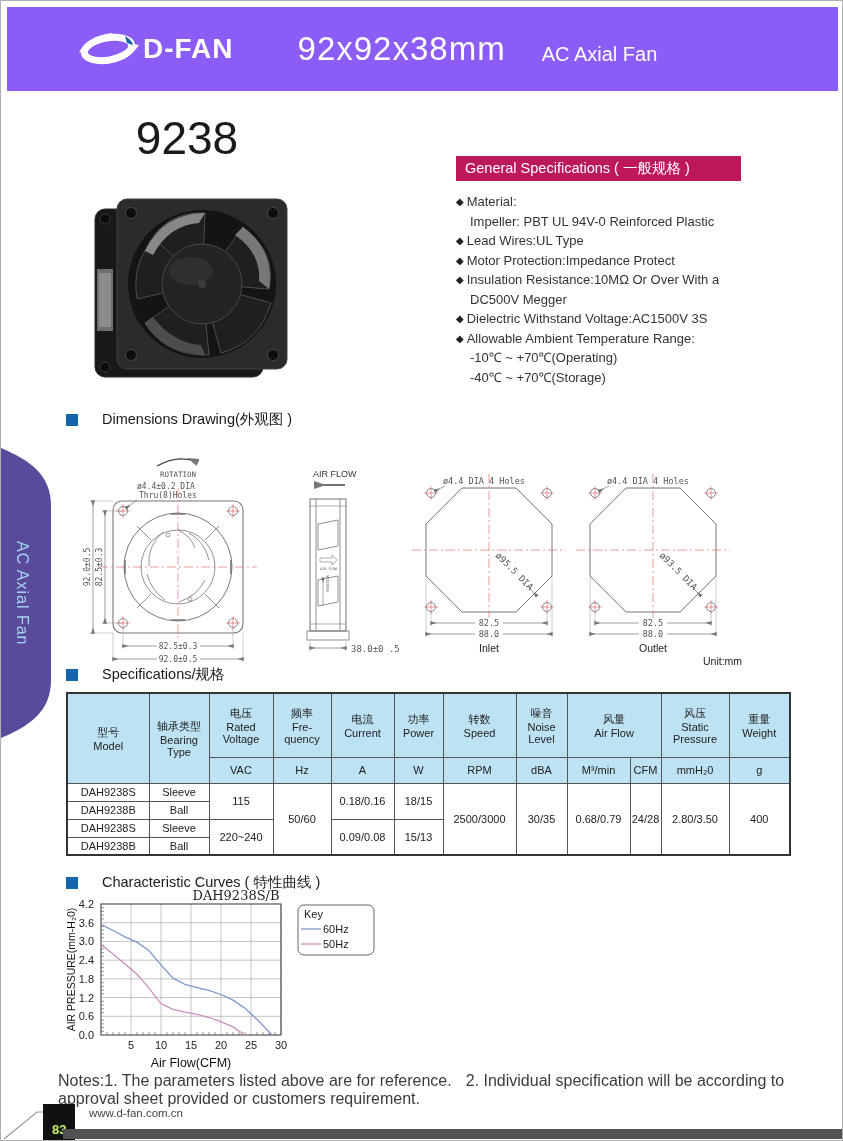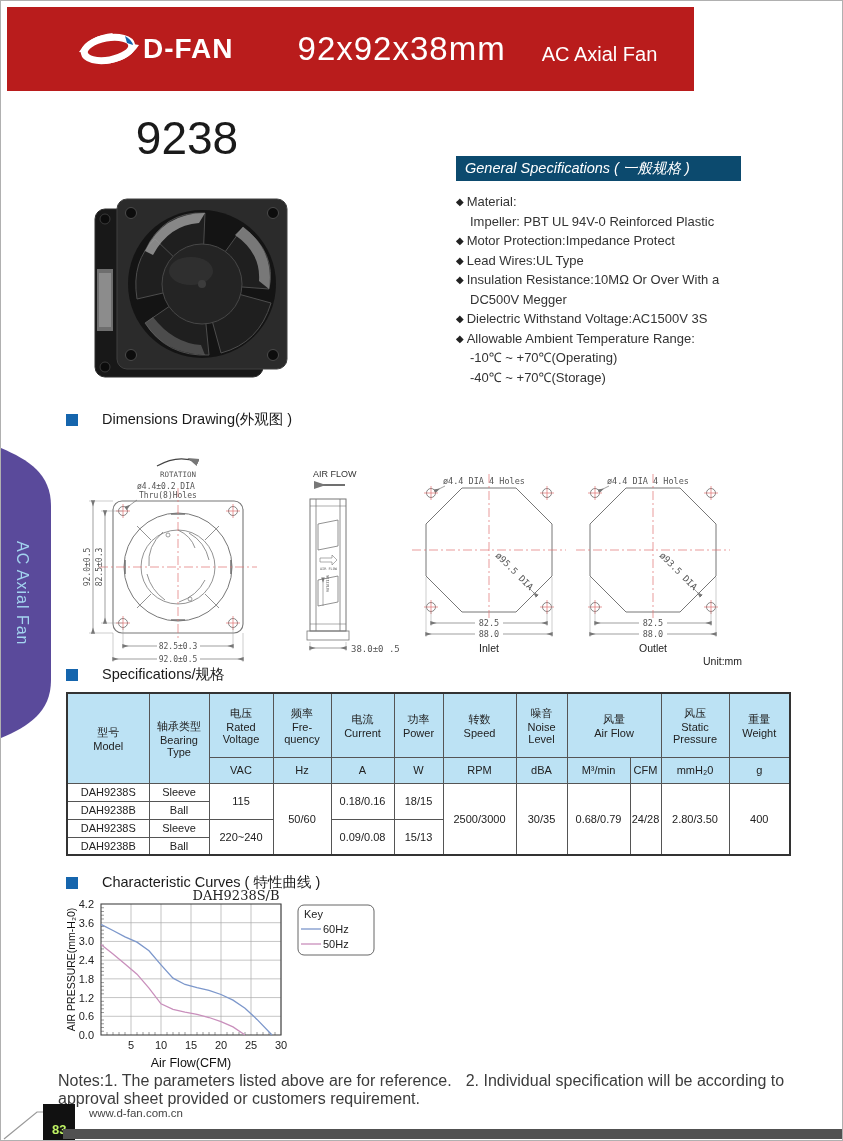--- a/index.html
+++ b/index.html
@@ -1,42 +1,42 @@
 <!DOCTYPE html>
 <html><head>
 <meta charset="utf-8">
 <style>
   * { margin:0; padding:0; box-sizing:border-box; }
   body { background:#888; font-family:"Liberation Sans", sans-serif; }
   .page { position:relative; width:843px; height:1141px; background:#fff;
           border:1px solid #b0b0b0; overflow:hidden; margin:0 auto; }
 
   
-  .header-bar { position:absolute; left:6px; top:6px; width:687px; height:84px;
-                background:#b91c1c; display:flex; align-items:center;text-align:right; }
+  .header-bar { position:absolute; left:6px; top:6px; width:831px; height:84px;
+                background:#8b5cf6; display:flex; align-items:center;text-align:right; }
   .logo-wrap { display:flex; align-items:center; margin-left:70px; }
   .brand-text { color:#fff; font-size:28px; font-weight:bold; letter-spacing:1px; margin-left:2px; }
   .size-text  { color:#fff; font-size:33px; font-weight:400; margin-left:64px; letter-spacing:1px; }
   .cat-text   { color:#fff; font-size:20px; margin-left:36px; margin-top:10px; }
 
   
   .side-tab { position:absolute; left:0; top:447px; width:50px; height:290px; }
   .side-tab-label { position:absolute; left:4px; top:447px; width:34px; height:290px;
                     display:flex; align-items:center; justify-content:center;
                     writing-mode:vertical-rl; color:#a3d4ef; font-size:16px; letter-spacing:1px; }
 
   
   .model-number { position:absolute; left:126px; top:110px; width:120px; text-align:center;
                   font-size:46px; font-weight:400; color:#1a1a1a; }
   .fan-photo { position:absolute; left:92px; top:190px; }
 
   
   .gen-specs { position:absolute; left:455px; top:155px; width:330px; }
-  .gen-title { background:#0c4a6e; color:#fff; font-size:14.5px; height:25px;
-               line-height:25px; padding-left:9px; width:285px;font-style:italic; }
+  .gen-title { background:#be185d; color:#fff; font-size:14.5px; height:25px;
+               line-height:25px; padding-left:9px; width:285px; }
   .gs-items { margin-top:11px; }
   .gs-line { font-size:13px; color:#333; line-height:19.5px; white-space:nowrap; }
   .gs-line.cont { padding-left:14px; }
   .gs-bullet { font-size:10px; color:#222; margin-right:3px; vertical-align:1px; }
 
   
   .sec-h { position:absolute; display:flex; align-items:center; gap:24px;
            font-size:14.5px; color:#1a1a1a; }
   .sq { width:12px; height:12px; background:#1565ad; flex:0 0 auto; }
 
@@ -122,22 +122,22 @@
     <circle cx="109" cy="93" r="40" fill="#242424" stroke="#484848"></circle>
     <ellipse cx="98" cy="80" rx="22" ry="14" fill="#343434" opacity="0.7"></ellipse>
     <circle cx="109" cy="93" r="4" fill="#3c3c3c"></circle>
   </svg>
 
   <div class="gen-specs">
     <div class="gen-title">General Specifications ( 一般规格 )</div>
     <div class="gs-items" id="gs-items">
         <div class="gs-line"><span class="gs-bullet">◆</span><span>Material:</span></div>
         <div class="gs-line cont"><span>Impeller: PBT UL 94V-0 Reinforced Plastic</span></div>
+        <div class="gs-line"><span class="gs-bullet">◆</span><span>Lead Wires:UL Type</span></div>
         <div class="gs-line"><span class="gs-bullet">◆</span><span>Motor Protection:Impedance Protect</span></div>
-        <div class="gs-line"><span class="gs-bullet">◆</span><span>Lead Wires:UL Type</span></div>
         <div class="gs-line"><span class="gs-bullet">◆</span><span>Insulation Resistance:10MΩ Or Over With a</span></div>
         <div class="gs-line cont"><span>DC500V Megger</span></div>
         <div class="gs-line"><span class="gs-bullet">◆</span><span>Dielectric Withstand Voltage:AC1500V 3S</span></div>
         <div class="gs-line"><span class="gs-bullet">◆</span><span>Allowable Ambient Temperature Range:</span></div>
         <div class="gs-line cont"><span>-10℃ ~ +70℃(Operating)</span></div>
         <div class="gs-line cont"><span>-40℃ ~ +70℃(Storage)</span></div>
       </div>
   </div>
 
   <div class="sec-h" style="left:65px; top:409px;">

